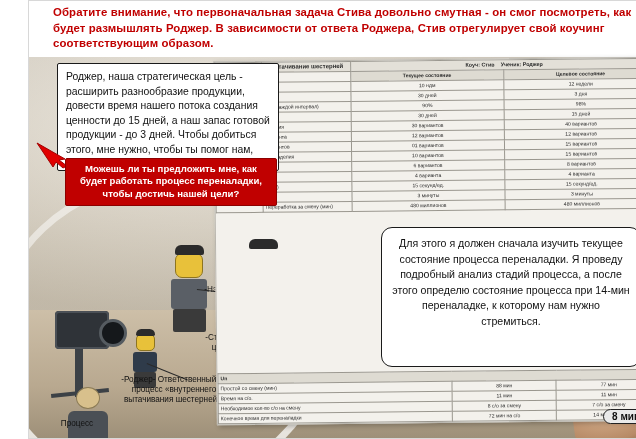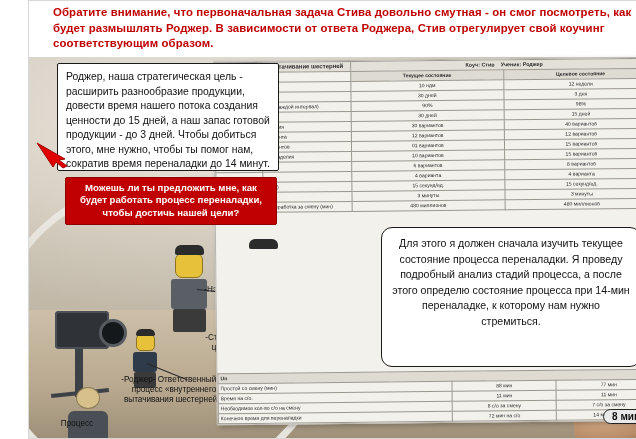--- a/index.html
+++ b/index.html
@@ -193,21 +193,21 @@
     color: #111111;
     font-size: 10.4px;
     line-height: 14.5px;
   }
   #callout-roger {
     left: 28px; top: 62px; width: 222px; height: 108px;
     padding: 6px 7px 6px 8px;
     border-radius: 2px;
   }
   #callout-steve {
-    left: 36px; top: 176px; width: 212px; height: 48px;
+    left: 36px; top: 157px; width: 212px; height: 48px;
     padding: 4px 8px;
     background: #c00000;
     border: 1px solid #8c0000;
     color: #ffffff;
     font-weight: bold;
     font-size: 9.6px;
     line-height: 12.4px;
     text-align: center;
     border-radius: 2px;
   }

